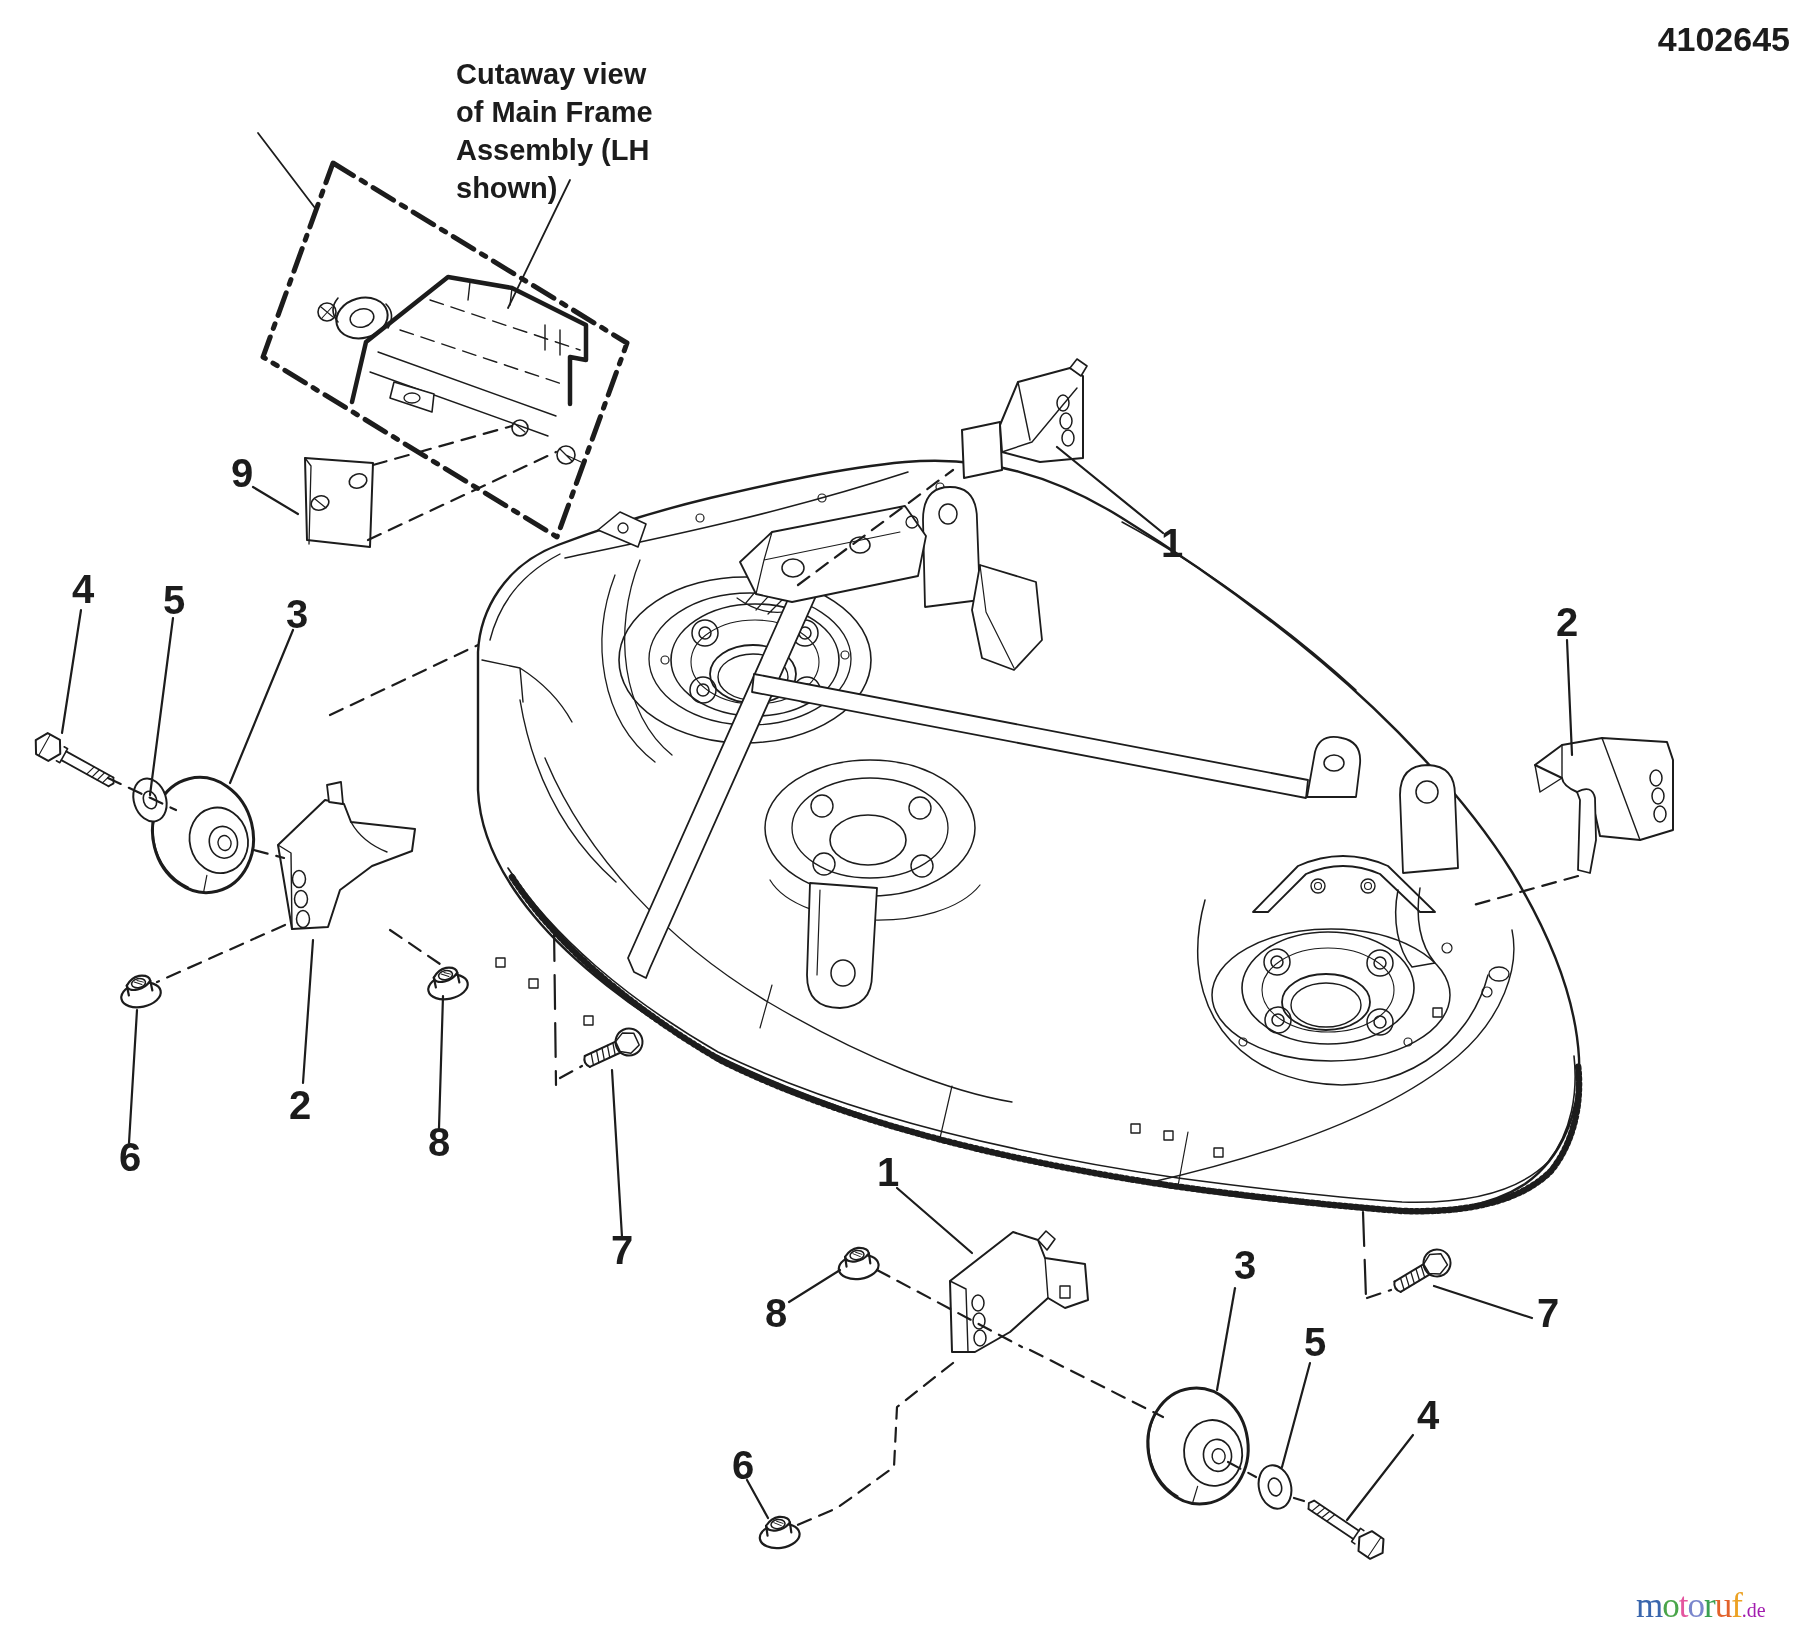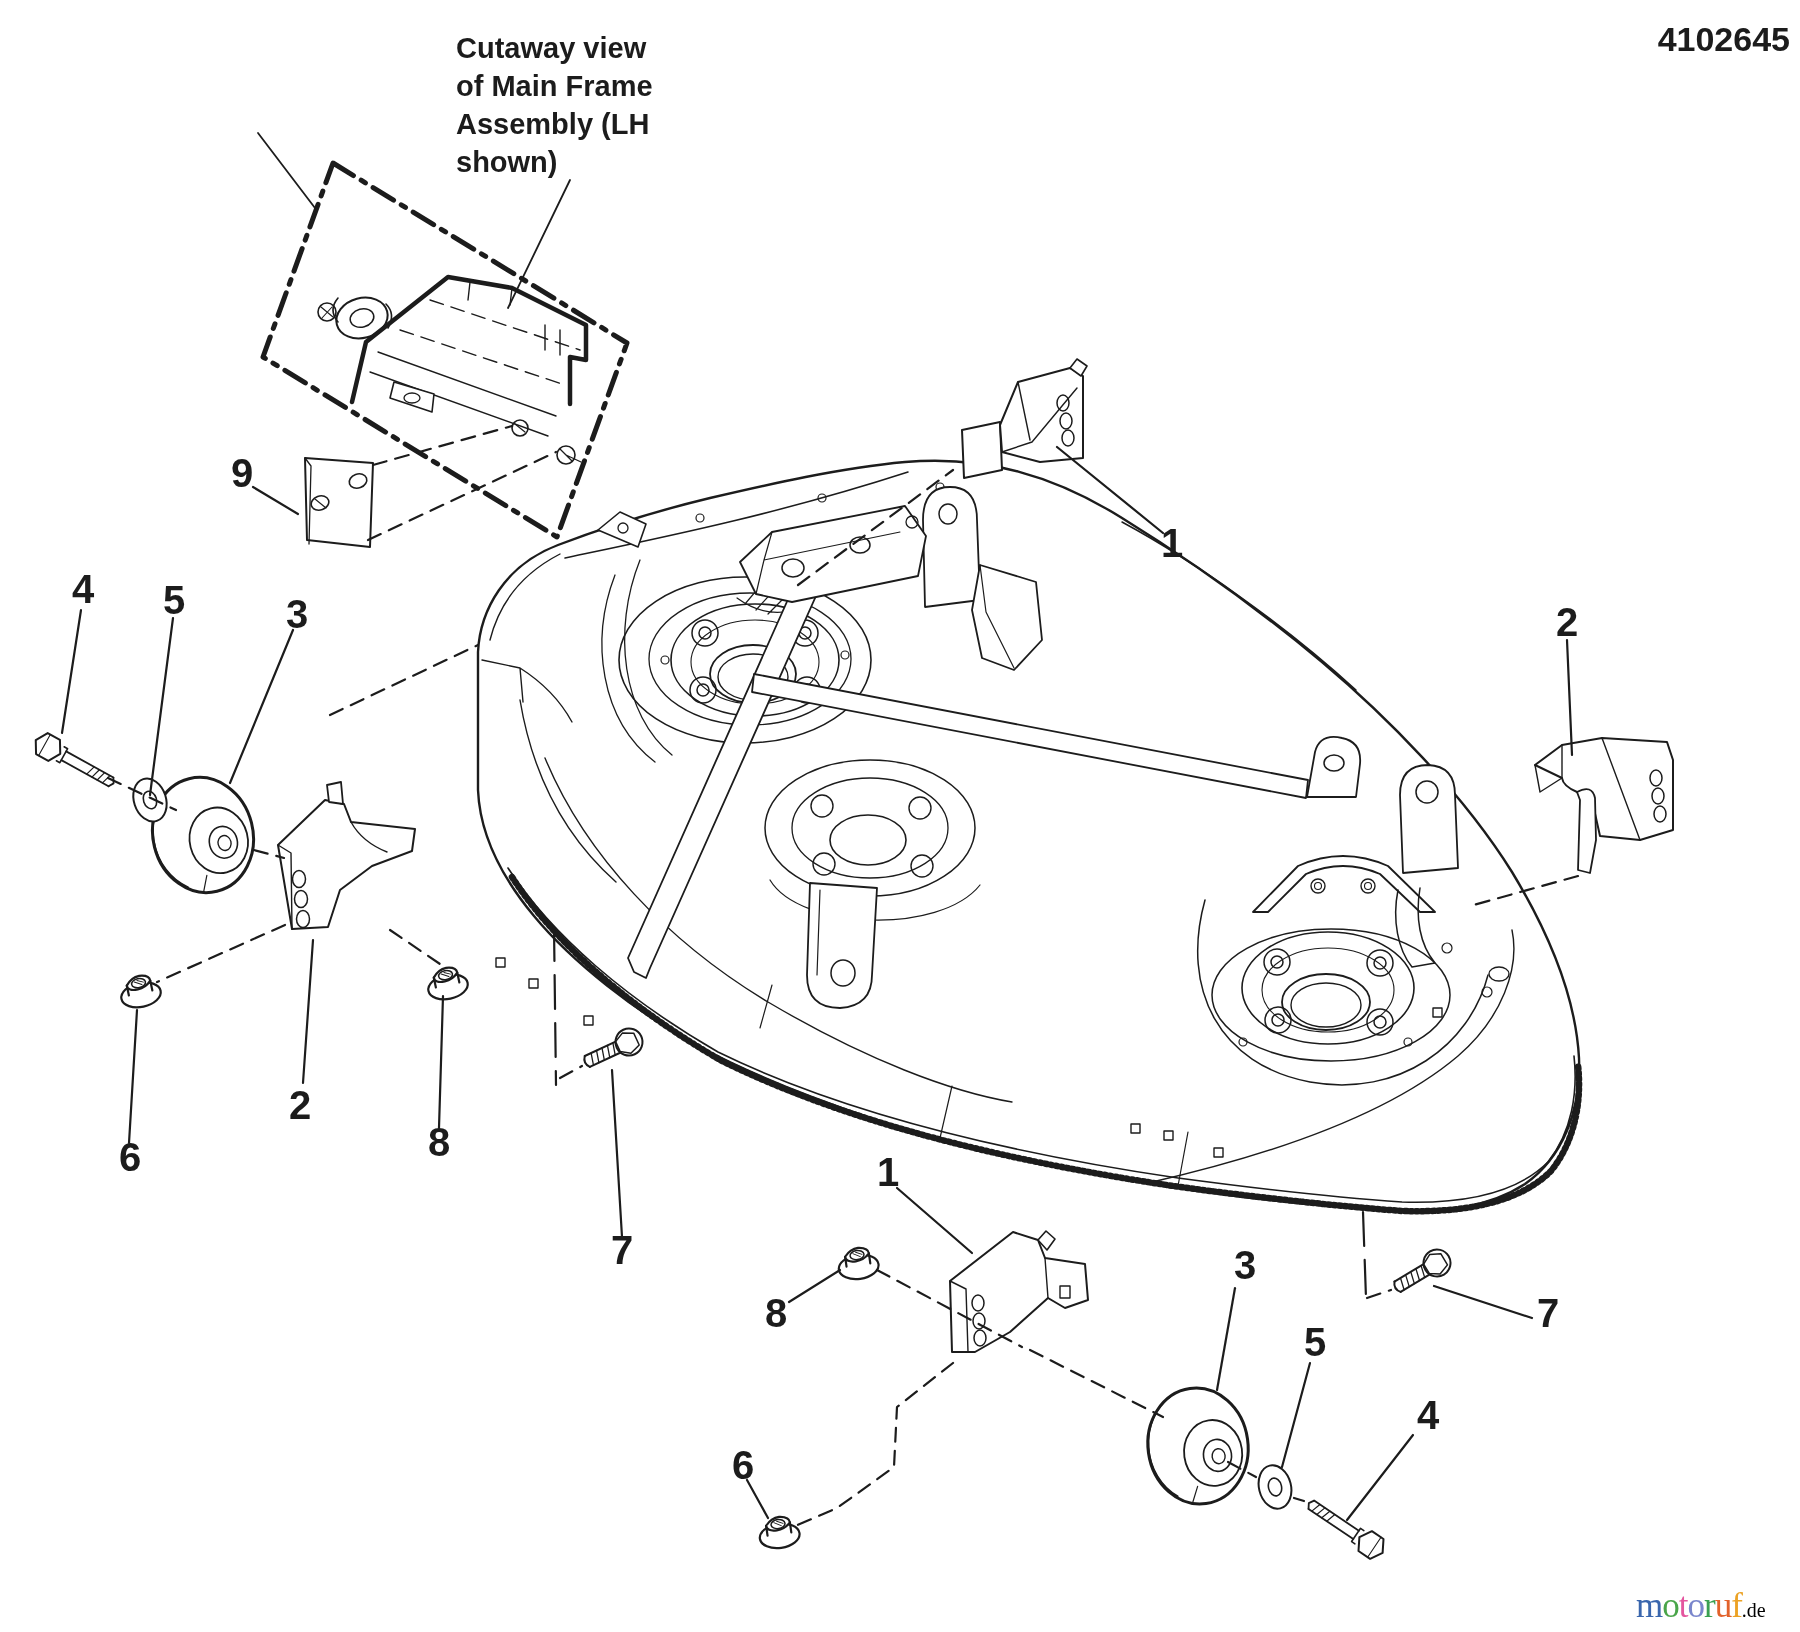--- a/index.html
+++ b/index.html
@@ -11,21 +11,21 @@
   .overlay{position:absolute;left:0;top:0;width:100%;height:100%;pointer-events:none;}
   .doc-number{
     position:absolute;left:1600px;top:20px;width:190px;text-align:right;
     font-size:34px;font-weight:bold;letter-spacing:0px;
   }
   .note{
     position:absolute;font-size:29px;font-weight:bold;line-height:38px;
     white-space:pre-line;
   }
   .note.deck-lift{left:153px;top:52px;width:240px;}
-  .note.cutaway{left:456px;top:29px;width:300px;}
+  .note.cutaway{left:456px;top:55px;width:300px;}
   .callout{
     position:absolute;transform:translate(-50%,-50%);
     font-size:40px;font-weight:bold;
   }
   .watermark{
     position:absolute;left:1636px;top:1586px;width:164px;
     font-family:"Liberation Serif",serif;font-size:35px;letter-spacing:-1px;
     pointer-events:auto;
   }
   .watermark .suffix{font-size:20px;letter-spacing:0;}
@@ -370,16 +370,16 @@
   <div class="callout" style="left:1172px;top:543px">1</div>
   <div class="callout" style="left:1567px;top:622px">2</div>
   <div class="callout" style="left:888px;top:1172px">1</div>
   <div class="callout" style="left:776px;top:1313px">8</div>
   <div class="callout" style="left:743px;top:1465px">6</div>
   <div class="callout" style="left:1245px;top:1265px">3</div>
   <div class="callout" style="left:1315px;top:1342px">5</div>
   <div class="callout" style="left:1548px;top:1313px">7</div>
   <div class="callout" style="left:1428px;top:1415px">4</div>
 
-  <div class="watermark"><span style="color:#3a66ad">m</span><span style="color:#4aa54a">o</span><span style="color:#e4569f">t</span><span style="color:#7a86cc">o</span><span style="color:#3aa052">r</span><span style="color:#e2622b">u</span><span style="color:#eca224">f</span><span class="suffix" style="color:#000000">.de</span></div>
+  <div class="watermark"><span style="color:#3a66ad">m</span><span style="color:#4aa54a">o</span><span style="color:#e4569f">t</span><span style="color:#7a86cc">o</span><span style="color:#3aa052">r</span><span style="color:#e2622b">u</span><span style="color:#eca224">f</span><span class="suffix" style="color:#a21caf">.de</span></div>
 </div>
 
 </div>
 
 </body></html>

